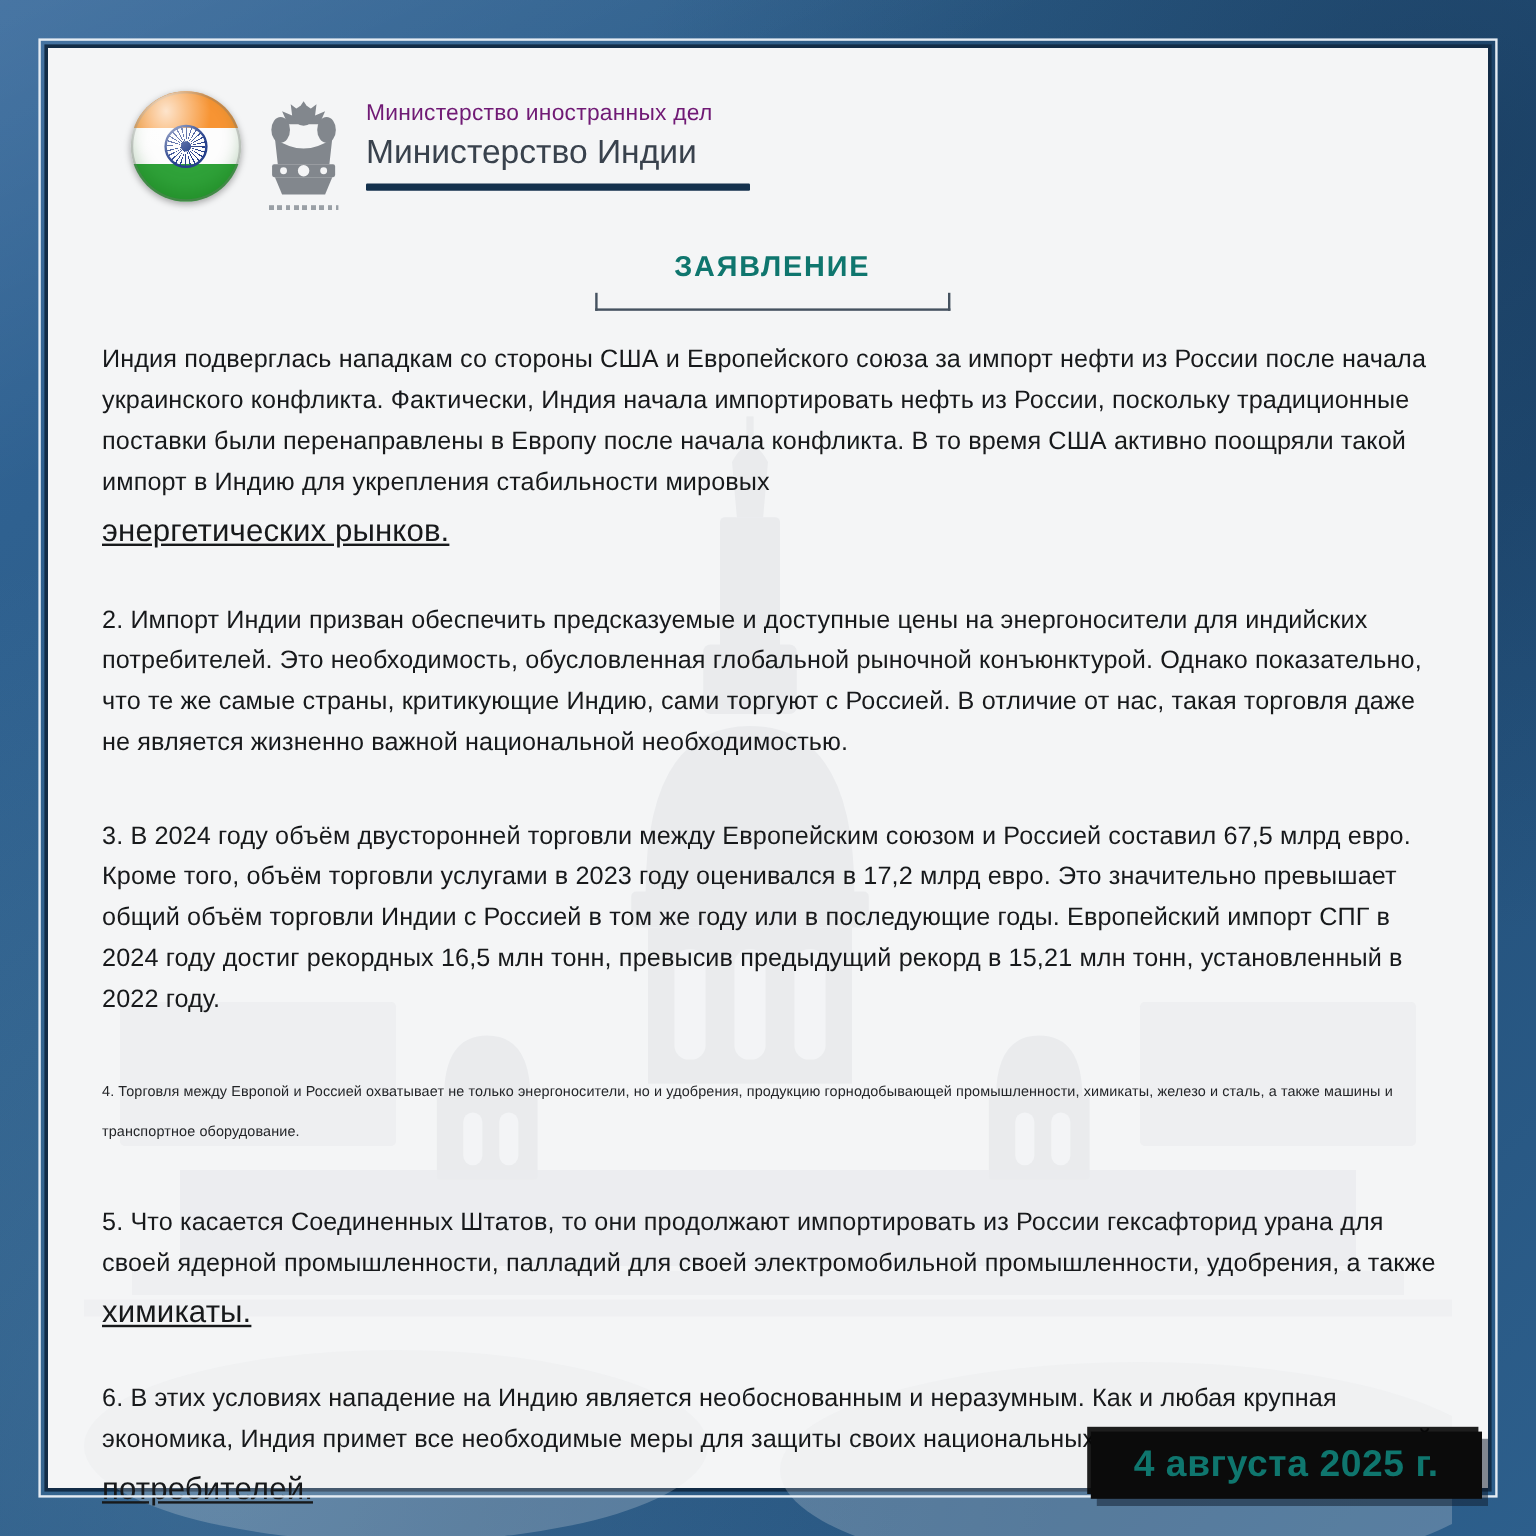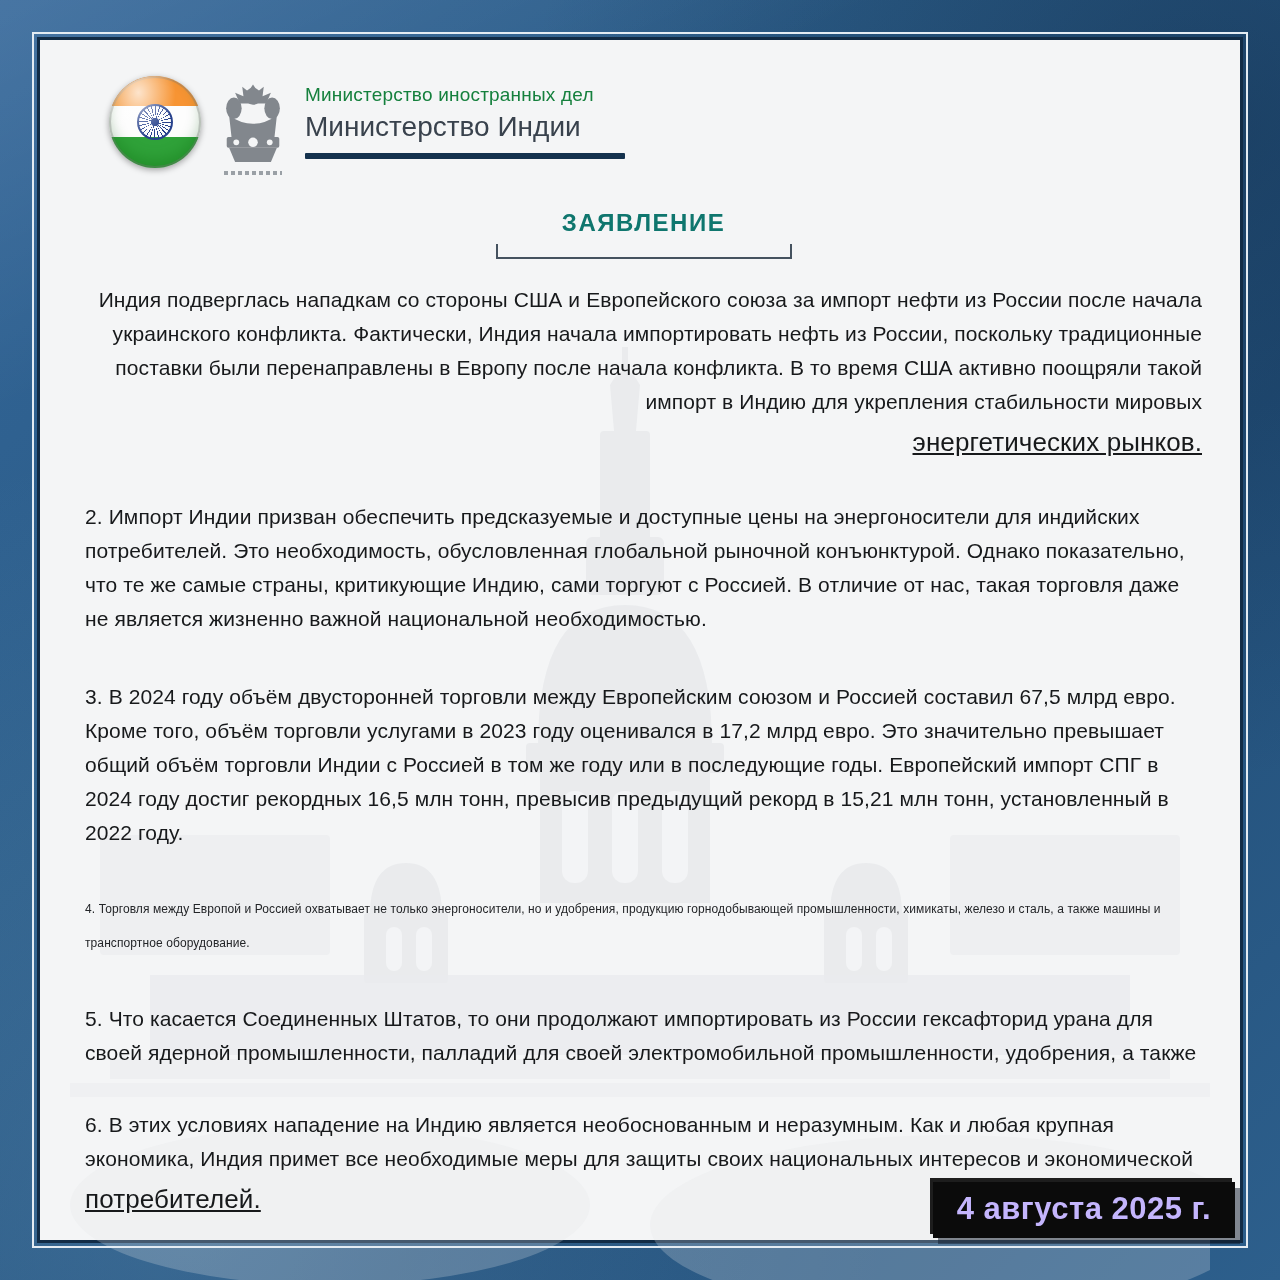--- a/index.html
+++ b/index.html
@@ -42,50 +42,50 @@
     position:absolute; left:50%; top:50%; width:32px; height:32px; transform:translate(-50%,-50%);
     border:2px solid #27418c; border-radius:50%;
     background:
       radial-gradient(circle at center, #27418c 0 4px, rgba(0,0,0,0) 4.5px),
       repeating-conic-gradient(#27418c 0deg 4deg, rgba(0,0,0,0) 4deg 15deg);
   }
   .emblem{flex:0 0 auto; margin-top:6px; display:flex; flex-direction:column; align-items:center;}
   .emblem-caption{width:58px;height:4px;margin-top:3px;
     background:repeating-linear-gradient(90deg,#9aa0a6 0 4px, rgba(0,0,0,0) 4px 7px);}
   .org{margin-top:8px;}
-  .org1{font-size:19px;color:#15803d;letter-spacing:0.2px;}
+  .org1{font-size:19px;color:#701a75;letter-spacing:0.2px;}
   .org2{font-size:28px;color:#39424d;margin-top:5px;}
   .org-underline{width:320px;height:6px;background:#14314d;margin-top:10px;border-radius:1px;}
   
   .title-wrap{margin-top:34px;text-align:center;}
   h1{
     margin:0;font-size:24px;font-weight:700;color:#0f766e;letter-spacing:1.5px;
   }
   .bracket{
     width:292px;height:13px;margin:7px auto 0;
     border:2px solid #45525f;border-top:none;
   }
   
   .para{
     margin:0; color:#17191b; font-size:21px; line-height:34px; letter-spacing:0.1px;
     position:relative;
   }
   .para .tail{display:block;font-size:26px;margin-top:5px;line-height:36px;text-decoration:underline;}
-  .p1{margin-top:24px;text-align:right;}
+  .p1{margin-top:24px;}
   .p2{margin-top:40px;}
   .p3{margin-top:44px;}
   .p4{margin-top:42px;font-size:12px;line-height:34px;color:#232528;}
   .p5{margin-top:42px;}
   .p6{margin-top:38px;}
   
   .date-badge{
-    position:absolute; right:45px; bottom:42px;
-    background:#0b0b0b; color:#c4b5fd;
+    position:absolute; right:45px; bottom:31px;
+    background:#0b0b0b; color:#0f766e;
     font-size:31px; font-weight:600; letter-spacing:0.5px;
-    padding:9px 24px 11px;
+    padding:9px 36px 11px;
     box-shadow:5px 6px 0 rgba(13,26,41,0.5), -3px -4px 0 rgba(5,5,5,0.9);
   }
 </style>
 </head>
 <body>
 
 <div class="card">
 
   <svg class="watermark" width="1140" height="1010" viewBox="0 0 1140 1010" xmlns="http://www.w3.org/2000/svg">
     <g fill="#e2e4e7">
@@ -164,21 +164,21 @@
     </div>
 
     <p class="para p1"><span>Индия подверглась нападкам со стороны США и Европейского союза за импорт нефти из России после начала украинского конфликта. Фактически, Индия начала импортировать нефть из России, поскольку традиционные поставки были перенаправлены в Европу после начала конфликта. В то время США активно поощряли такой импорт в Индию для укрепления стабильности мировых</span><span class="tail">энергетических рынков.</span></p>
 
     <p class="para p2"><span>2. Импорт Индии призван обеспечить предсказуемые и доступные цены на энергоносители для индийских потребителей. Это необходимость, обусловленная глобальной рыночной конъюнктурой. Однако показательно, что те же самые страны, критикующие Индию, сами торгуют с Россией. В отличие от нас, такая торговля даже не является жизненно важной национальной необходимостью.</span></p>
 
     <p class="para p3"><span>3. В 2024 году объём двусторонней торговли между Европейским союзом и Россией составил 67,5 млрд евро. Кроме того, объём торговли услугами в 2023 году оценивался в 17,2 млрд евро. Это значительно превышает общий объём торговли Индии с Россией в том же году или в последующие годы. Европейский импорт СПГ в 2024 году достиг рекордных 16,5 млн тонн, превысив предыдущий рекорд в 15,21 млн тонн, установленный в 2022 году.</span></p>
 
     <p class="para p4"><span>4. Торговля между Европой и Россией охватывает не только энергоносители, но и удобрения, продукцию горнодобывающей промышленности, химикаты, железо и сталь, а также машины и транспортное оборудование.</span></p>
 
-    <p class="para p5"><span>5. Что касается Соединенных Штатов, то они продолжают импортировать из России гексафторид урана для своей ядерной промышленности, палладий для своей электромобильной промышленности, удобрения, а также</span></p>
+    <p class="para p5"><span>5. Что касается Соединенных Штатов, то они продолжают импортировать из России гексафторид урана для своей ядерной промышленности, палладий для своей электромобильной промышленности, удобрения, а также</span><span class="tail">химикаты.</span></p>
 
     <p class="para p6"><span>6. В этих условиях нападение на Индию является необоснованным и неразумным. Как и любая крупная экономика, Индия примет все необходимые меры для защиты своих национальных интересов и экономической</span><span class="tail">потребителей.</span></p>
 
   </div>
 </div>
 
 <div class="frame-line"></div>
 
 <div class="date-badge">4 августа 2025 г.</div>
 

